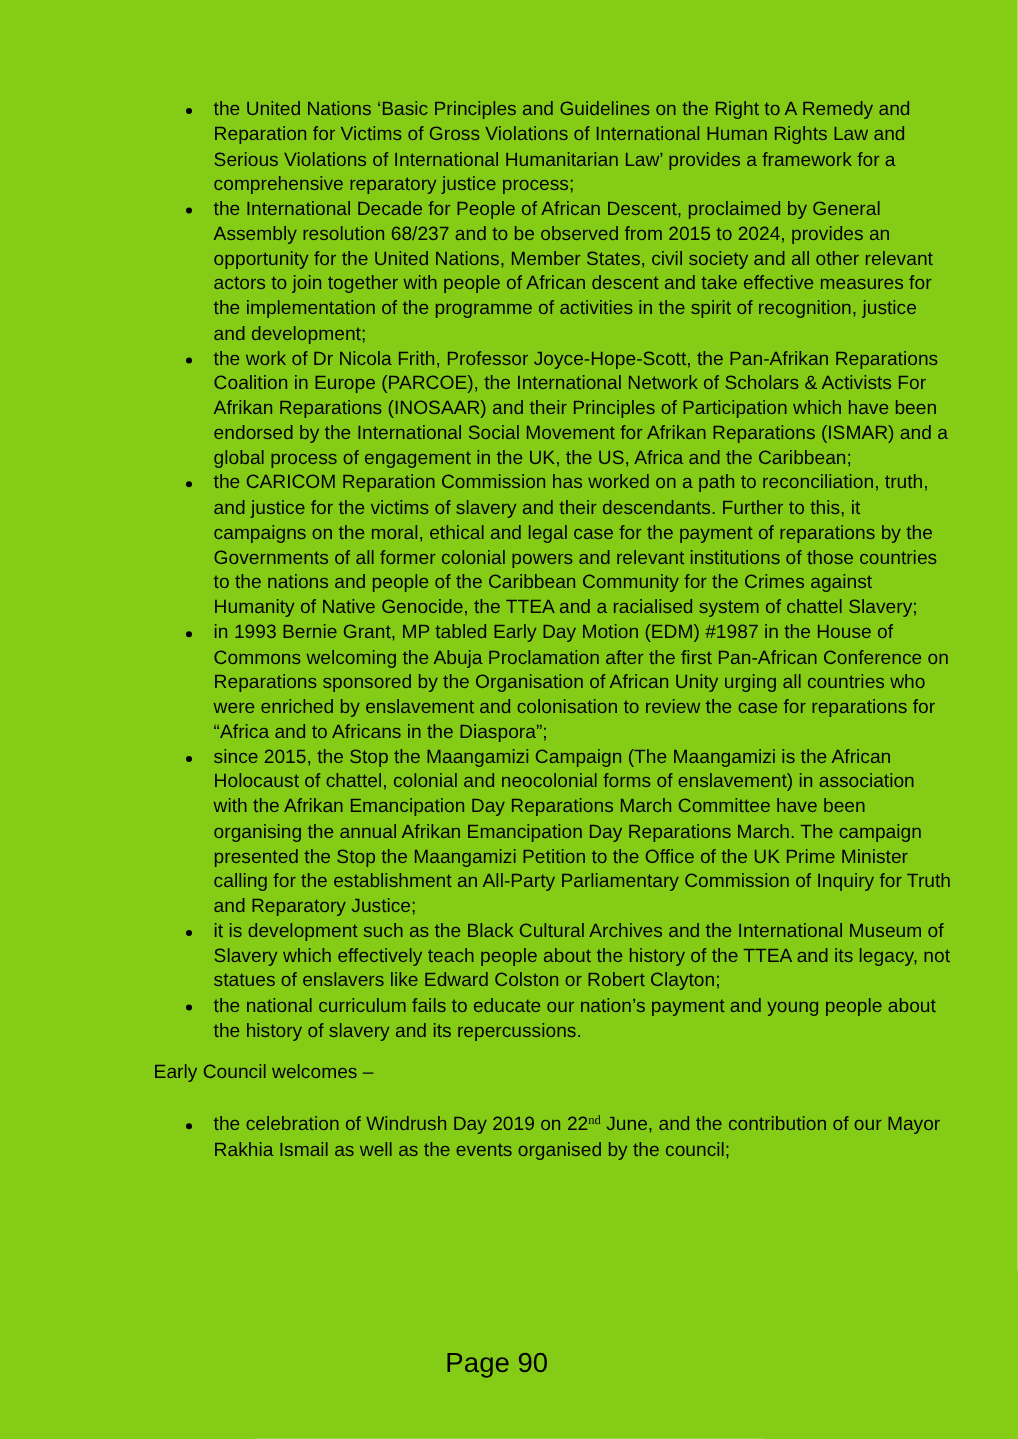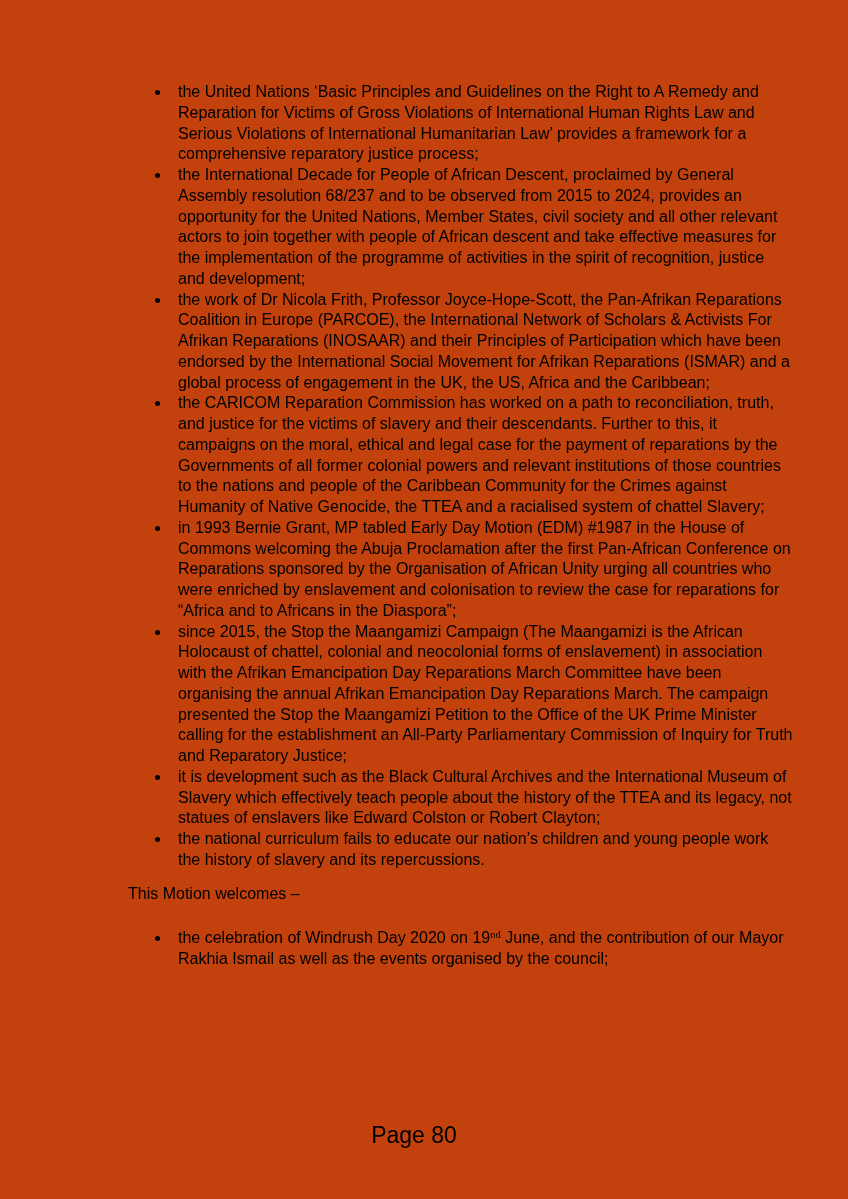--- a/index.html
+++ b/index.html
@@ -11,21 +11,21 @@
     font-family: "Liberation Sans", sans-serif;
     color: #000000;
     position: relative;
     overflow: hidden;
   }
   .page {
     position: absolute;
     left: 0; top: 0;
     width: 848px;
     height: 1199px;
-    background: #c2410c;
+    background: #84cc16;
   }
   .content {
     position: absolute;
     left: 128px;
     top: 82px;
     width: 666px;
     font-size: 16px;
     line-height: 20.75px;
   }
   ul.bullets {
@@ -105,30 +105,30 @@
       <li class="bullet">
         <span class="marker"></span>
         <span class="btext">since 2015, the Stop the Maangamizi Campaign (The Maangamizi is the African Holocaust of chattel, colonial and neocolonial forms of enslavement) in association with the Afrikan Emancipation Day Reparations March Committee have been organising the annual Afrikan Emancipation Day Reparations March. The campaign presented the Stop the Maangamizi Petition to the Office of the UK Prime Minister calling for the establishment an All-Party Parliamentary Commission of Inquiry for Truth and Reparatory Justice;</span>
       </li>
       <li class="bullet">
         <span class="marker"></span>
         <span class="btext">it is development such as the Black Cultural Archives and the International Museum of Slavery which effectively teach people about the history of the TTEA and its legacy, not statues of enslavers like Edward Colston or Robert Clayton;</span>
       </li>
       <li class="bullet">
         <span class="marker"></span>
-        <span class="btext">the national curriculum fails to educate our nation’s children and young people work the history of slavery and its repercussions.</span>
+        <span class="btext">the national curriculum fails to educate our nation’s payment and young people about the history of slavery and its repercussions.</span>
       </li>
     </ul>
 
-    <p class="section-heading">This Motion welcomes –</p>
+    <p class="section-heading">Early Council welcomes –</p>
 
     <ul class="bullets">
       <li class="bullet">
         <span class="marker"></span>
-        <span class="btext"><span>the celebration of Windrush Day 2020 on 19</span><sup class="ord">nd</sup><span> June, and the contribution of our Mayor Rakhia Ismail as well as the events organised by the council;</span></span>
+        <span class="btext"><span>the celebration of Windrush Day 2019 on 22</span><sup class="ord">nd</sup><span> June, and the contribution of our Mayor Rakhia Ismail as well as the events organised by the council;</span></span>
       </li>
     </ul>
 
   </div>
 
-  <div class="footer">Page 80</div>
+  <div class="footer">Page 90</div>
 
 </div>
 
 </body></html>

